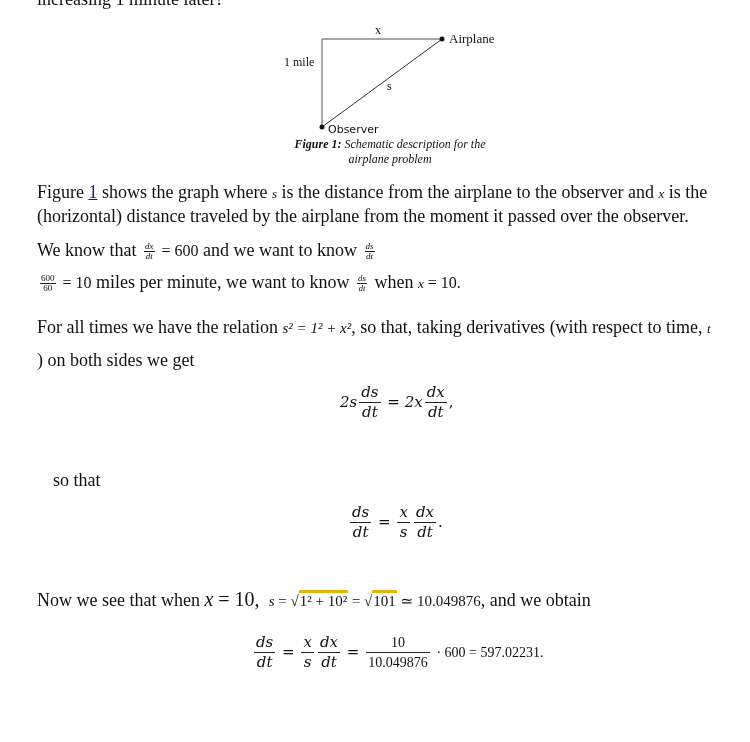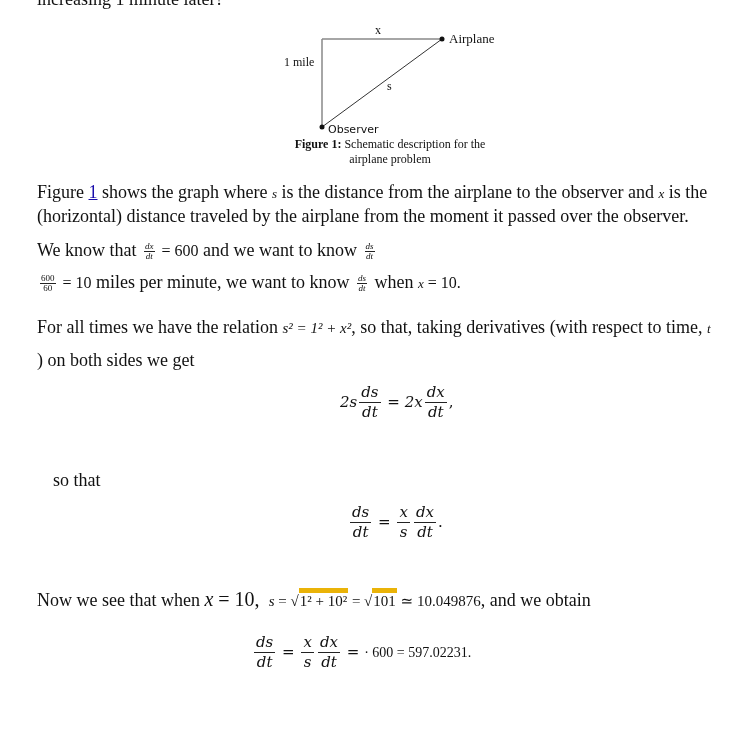--- a/index.html
+++ b/index.html
@@ -21,21 +21,21 @@
   .tfrac i { font-style: italic; }
 
   
   .dfrac { display: inline-block; vertical-align: middle; text-align: center; margin: 0 2px; }
   .dfrac > span { display: block; padding: 0 2px; }
   .dfrac > span.top { border-bottom: 1px solid #222; }
   .disp { font-family: "DejaVu Serif", "Liberation Serif", serif; font-size: 15px; line-height: 19px; }
   .disp i { font-style: italic; }
 
   .sqrt { display: inline-block; }
-  .sqrt .rad { border-top: 5px solid #eab308; padding: 0 1px; }
+  .sqrt .rad { border-top: 3px solid #eab308; padding: 0 1px; }
 
   .fig-caption { font-size: 12px; line-height: 15px; text-align: center; }
   .fig-caption b { font-weight: bold; }
   .fig-label { font-size: 12px; }
 </style>
 </head>
 <body>
 
 <div class="abs body-text" style="left:37px; top:-12px;">increasing 1 minute later?</div>
 
@@ -45,21 +45,21 @@
     <line x1="52" y1="19" x2="172" y2="19" stroke="#888" stroke-width="1.5"></line>
     <line x1="52" y1="107" x2="172" y2="19" stroke="#333" stroke-width="1"></line>
     <circle cx="172" cy="19" r="2.5" fill="#111"></circle>
     <circle cx="52" cy="107" r="2.5" fill="#111"></circle>
   </svg>
   <div class="abs fig-label" style="left:375px; top:23px;">x</div>
   <div class="abs fig-label" style="left:449px; top:31px; font-size:13px;">Airplane</div>
   <div class="abs fig-label" style="left:284px; top:55px;">1 mile</div>
   <div class="abs fig-label" style="left:387px; top:79px;">s</div>
   <div class="abs fig-label" style="left:328px; top:123px; font-family:'DejaVu Sans',sans-serif; font-size:11px;">Observer</div>
-  <div class="abs fig-caption" style="left:290px; top:137px; width:200px;">
+  <div class="abs fig-caption" style="left:290px; top:137px; width:200px;font-style:italic;">
     <b>Figure 1:</b>
     <span>Schematic description for the</span><br>
     <span>airplane problem</span>
   </div>
 </div>
 
 <div class="abs body-text" style="left:37px; top:181px;">
   <span>Figure </span><span class="link">1</span><span> shows the graph where </span><span class="mi-sm">s</span><span> is the distance from the airplane to the observer and </span><span class="mi-sm">x</span><span> is the</span>
 </div>
 <div class="abs body-text" style="left:37px; top:205px;">(horizontal) distance traveled by the airplane from the moment it passed over the observer.</div>
@@ -92,14 +92,15 @@
 
 <div class="abs body-text" style="left:37px; top:588px;">
   <span>Now we see that when </span><span class="num" style="font-size:20px;"><i>x</i> = 10,</span>&nbsp;&nbsp;<span class="num" style="font-size:15px;"><i>s</i> = √<span class="sqrt"><span class="rad">1² + 10²</span></span><span> = </span>√<span class="sqrt"><span class="rad">101</span></span><span> ≃ 10.049876</span></span><span>, and we obtain</span>
 </div>
 
 <div class="abs disp" style="left:252px; top:633px;">
   <span class="dfrac"><span class="top"><i>ds</i></span><span><i>dt</i></span></span>
   <span>=</span>
   <span class="dfrac"><span class="top"><i>x</i></span><span><i>s</i></span></span><span class="dfrac"><span class="top"><i>dx</i></span><span><i>dt</i></span></span>
   <span>=</span>
+  <span class="dfrac" style="font-family:'Liberation Serif',serif; font-size:14px;"><span class="top">10</span><span>10.049876</span></span>
   <span style="font-family:'Liberation Serif',serif; font-size:14px;">· 600 = 597.02231.</span>
 </div>
 
 </body></html>

